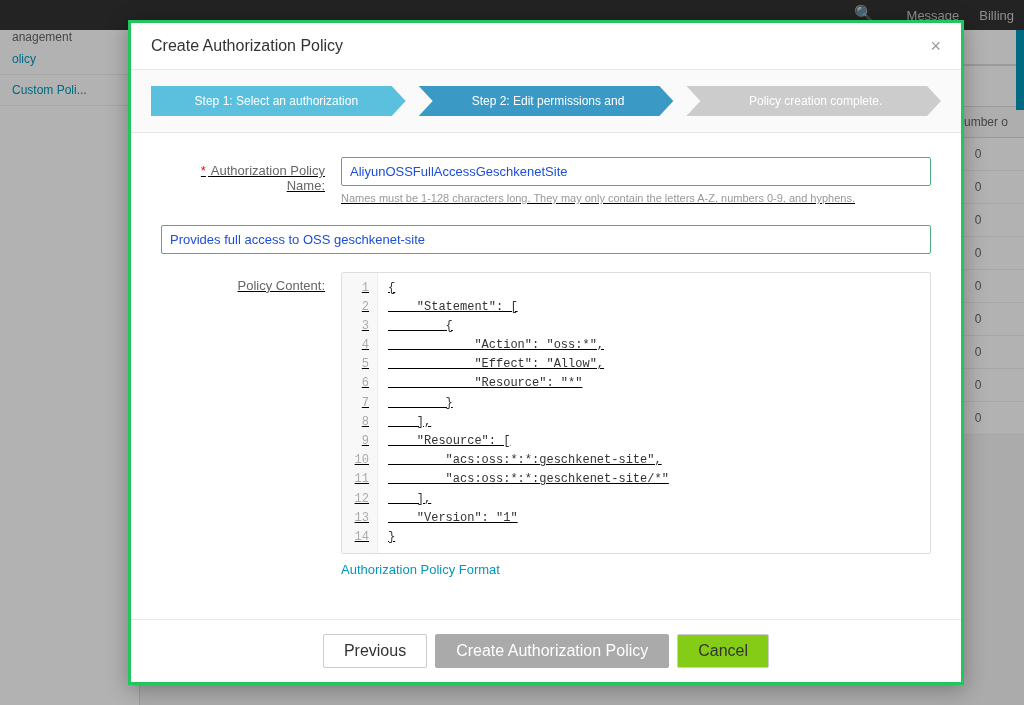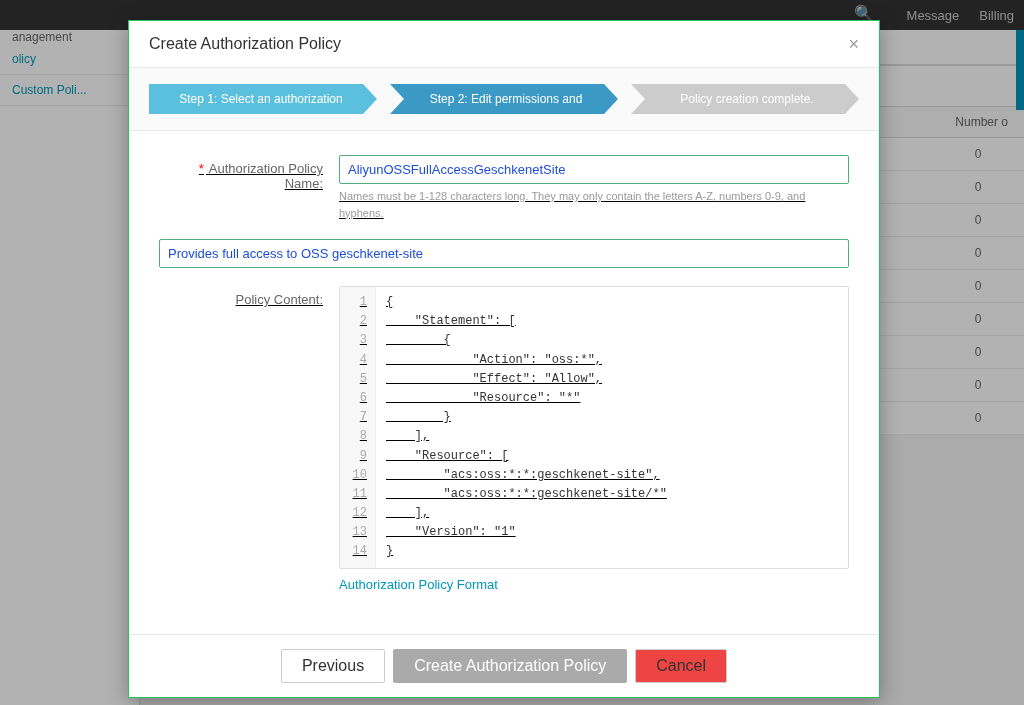--- a/index.html
+++ b/index.html
@@ -111,23 +111,23 @@
       height: 705px;
       background: rgba(0,0,0,0.3);
       z-index: 10;
     }
 
     
     .modal {
       position: absolute;
       top: 20px;
       left: 128px;
-      width: 752px;
-      background: #fff;
-      border: 1px solid #22c55e;
+      width: 836px;
+      background: #fff;
+      border: 3px solid #22c55e;
       box-shadow: 0 4px 20px rgba(0,0,0,0.3);
       z-index: 20;
     }
 
     .modal-header {
       display: flex;
       align-items: center;
       justify-content: space-between;
       padding: 14px 20px;
       border-bottom: 1px solid #e8e8e8;
@@ -310,21 +310,21 @@
       color: #333;
     }
 
     .btn-primary {
       background: #aaa;
       border-color: #aaa;
       color: #fff;
     }
 
     .btn-cancel {
-      background: #ef4444;
+      background: #84cc16;
       border-color: #ccc;
       color: #333;
       text-align: right;
     }
 
     
     .bg-row {
       display: flex;
       padding: 9px 16px;
       border-bottom: 1px solid #eee;

